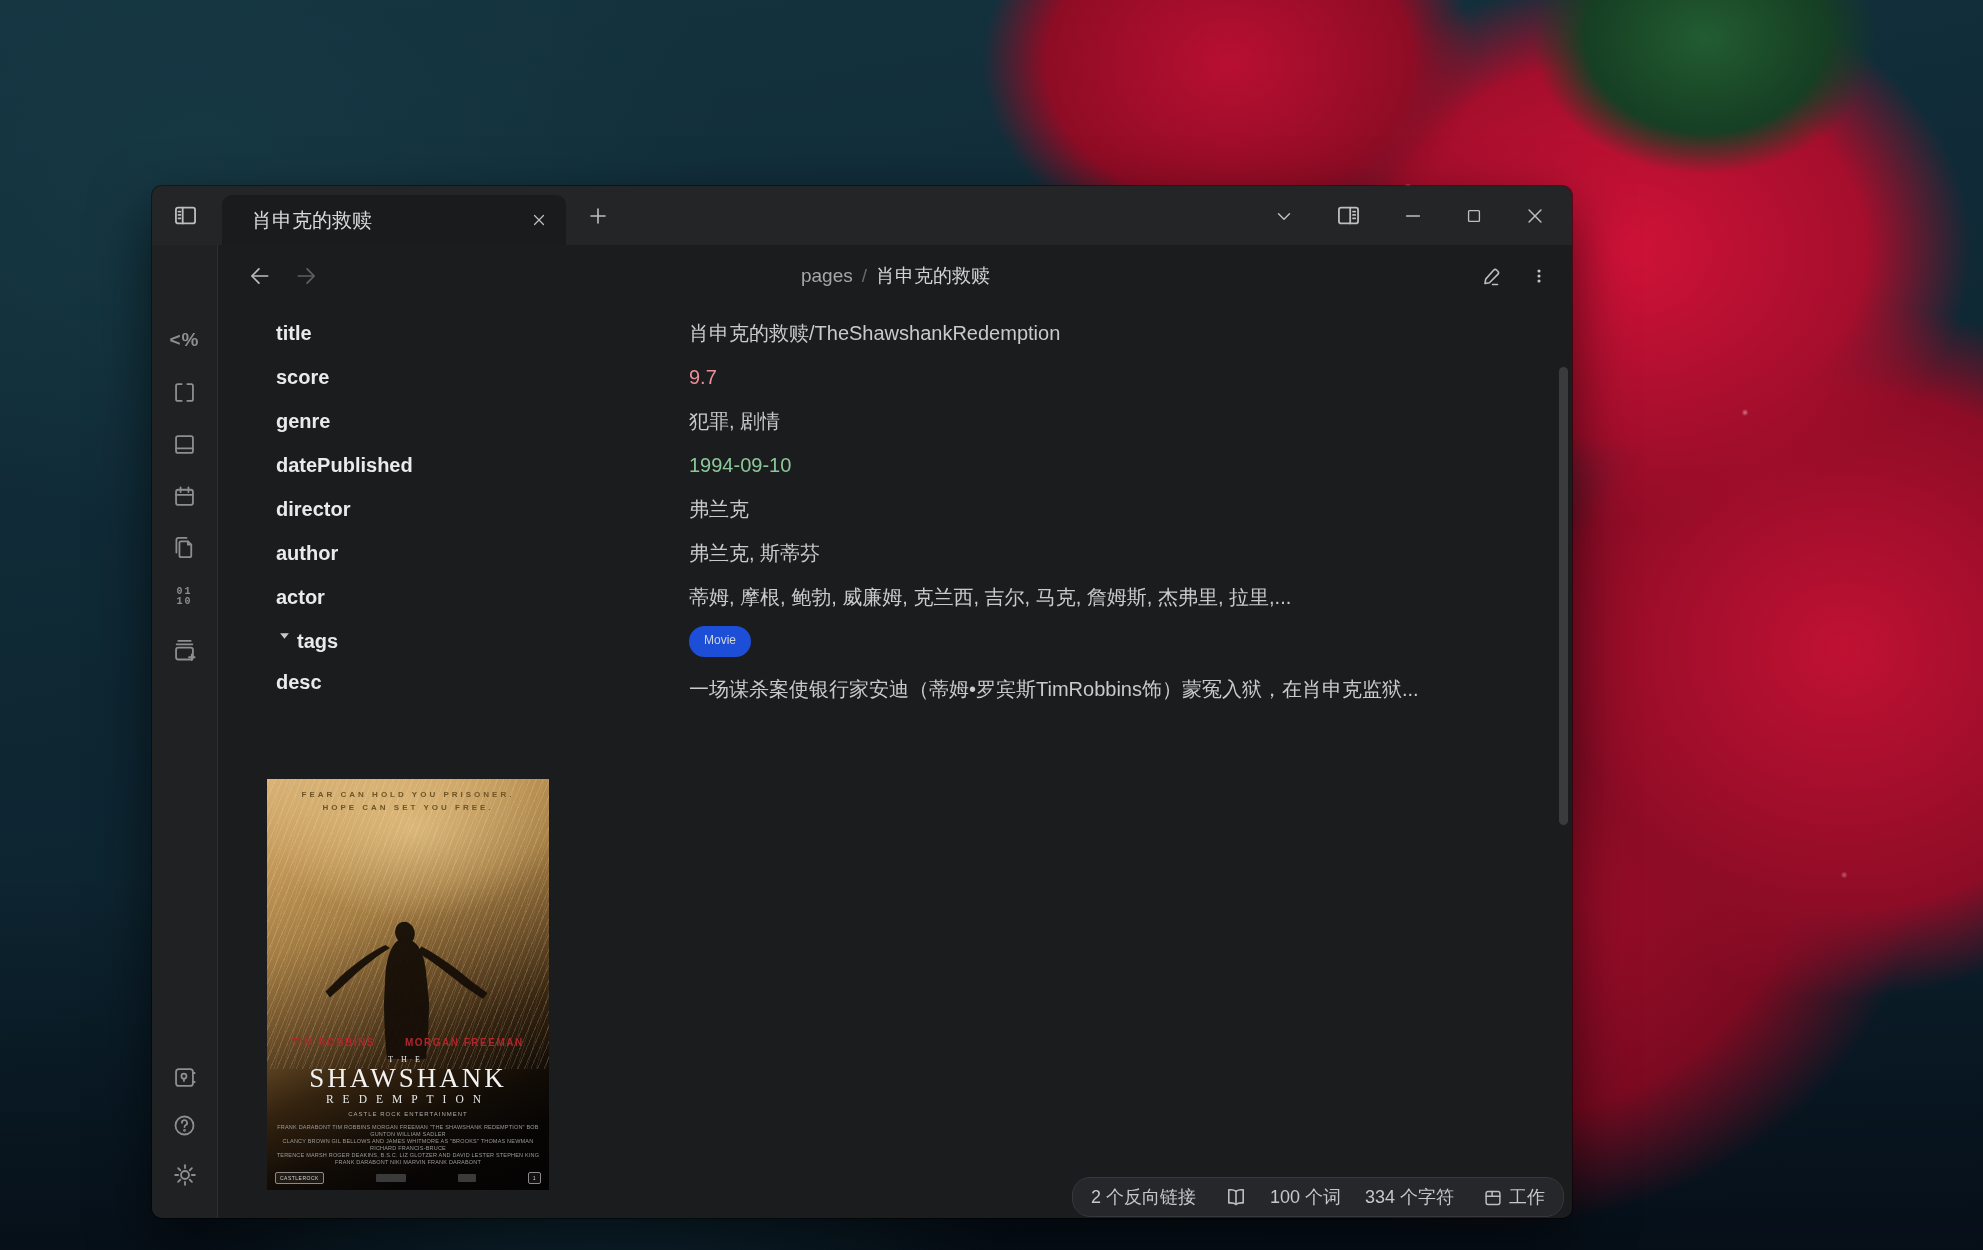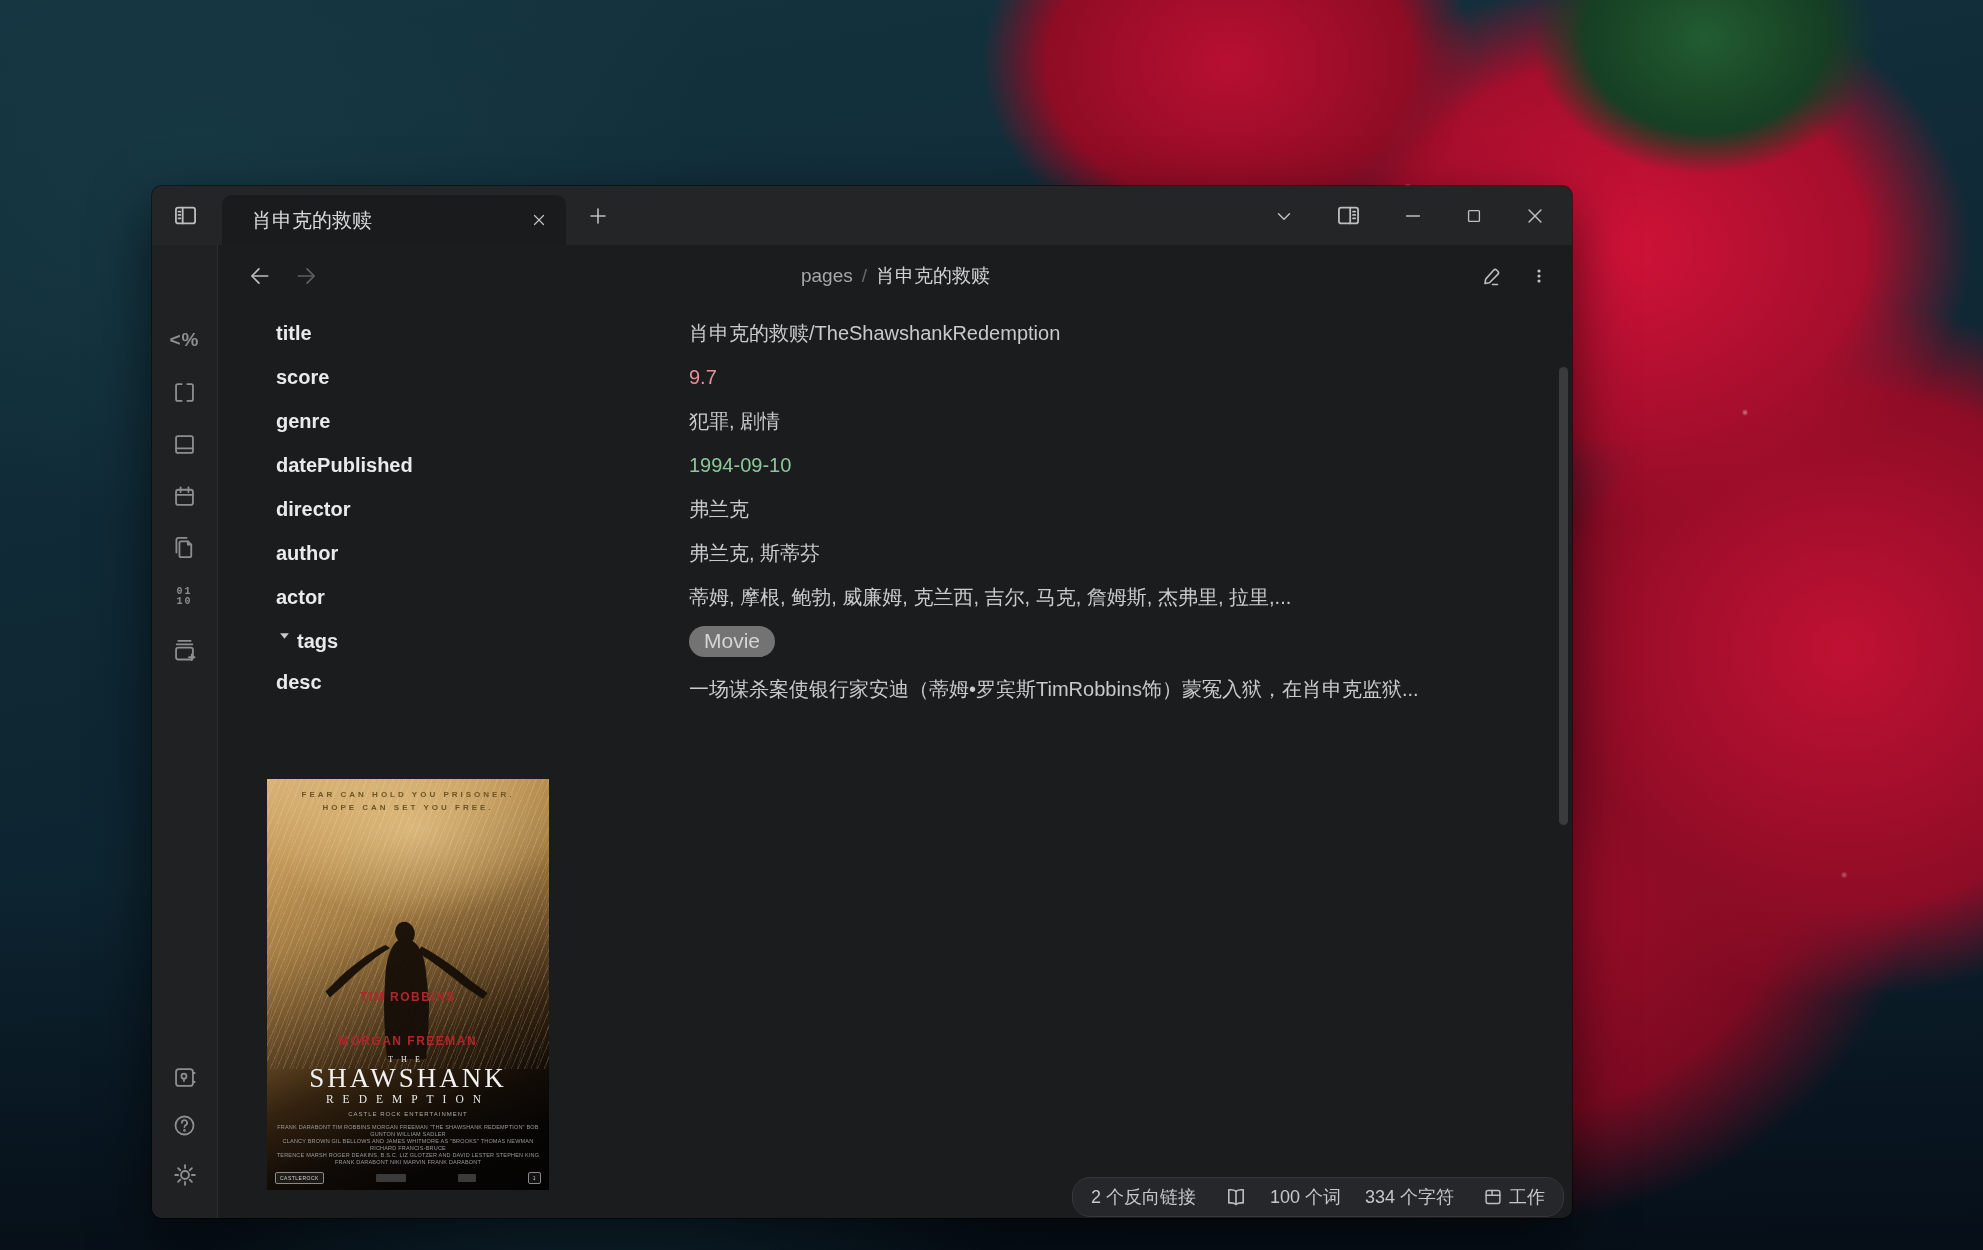--- a/index.html
+++ b/index.html
@@ -59,55 +59,55 @@
   .crumb-actions { position:absolute; right:22px; top:0; height:62px; display:flex; align-items:center; gap:24px; }
 
   .attrs { position:absolute; top:66px; left:57px; right:30px; }
   .attr-row { display:flex; min-height:44px; align-items:center; }
   .attr-row.top { align-items:flex-start; }
   .attr-label { width:413px; flex:none; font-size:20px; font-weight:bold; color:#e9eaeb; cursor:pointer; }
   .attr-value { font-size:20px; color:#c9cacc; cursor:pointer; }
   .attr-row.top .attr-label, .attr-row.top .attr-value { padding-top:8px; }
   .desc-value { max-width:775px; line-height:36px; padding-top:2px; }
   .tags-label { display:flex; align-items:flex-start; gap:7px; padding-left:3px; }
-  .tag-pill { display:inline-block; background:#737373; color:#d4d5d6; border-radius:16px; padding:3px 15px 5px; font-size:21px; line-height:23px; }
+  .tag-pill { display:inline-block; background:#1d4ed8; color:#d4d5d6; border-radius:16px; padding:3px 15px 5px; font-size:12px; line-height:23px; }
 
   
   .poster { position:absolute; left:48px; top:534px; width:282px; height:411px; overflow:hidden; cursor:pointer;
     background:
       radial-gradient(ellipse 210px 130px at 52% 12%, rgba(255,228,168,.45), transparent 70%),
       linear-gradient(157deg, #d9b377 0%, #c49a5a 16%, #a37c42 34%, #6b4e28 50%, #33220f 64%, #120c06 77%, #070504 87%, #040303 100%); }
   .poster::before { content:""; position:absolute; left:-20px; right:-20px; top:-10px; height:300px; pointer-events:none; opacity:.55;
     background:
       repeating-linear-gradient(113deg, rgba(255,240,215,.28) 0 1px, transparent 1px 6px),
       repeating-linear-gradient(106deg, rgba(255,240,215,.14) 0 1px, transparent 1px 9px); }
   .tagline { position:absolute; top:11px; left:0; right:0; text-align:center; color:#6e5526; font-size:8px; letter-spacing:3px; font-weight:bold; }
   .tagline.l2 { top:24px; }
   .figure { position:absolute; left:50%; top:130px; transform:translateX(-50%); }
   .poster-bottom { position:absolute; left:0; right:0; bottom:6px; text-align:center; }
-  .p-actors { display:flex; justify-content:center; gap:30px; color:#b3252b; font-size:12px; font-weight:bold; letter-spacing:1.5px;flex-direction:column; }
+  .p-actors { display:flex; justify-content:center; gap:30px; color:#b3252b; font-size:10px; font-weight:bold; letter-spacing:1.5px; }
   .p-the { margin-top:7px; color:#eaeaea; font-family:"Liberation Serif","DejaVu Serif",serif; font-size:8px; letter-spacing:8px; }
   .p-title { color:#f2f2f2; font-family:"Liberation Serif","DejaVu Serif",serif; font-size:27px; letter-spacing:3px; line-height:28px; }
   .p-sub { color:#e9e9e9; font-family:"Liberation Serif","DejaVu Serif",serif; font-size:11.5px; letter-spacing:9px; margin-top:1px; }
   .p-credits { margin:7px auto 0; width:95%; color:#9b9b9b; font-size:5.5px; line-height:7px; letter-spacing:.2px; }
   .p-studio { color:#ababab; font-size:6px; letter-spacing:1px; margin-top:6px; }
   .p-logos { margin-top:6px; display:flex; align-items:center; justify-content:space-between; padding:0 8px; }
   .p-logo { border:1px solid #8a8a8a; color:#cfcfcf; font-size:5px; padding:2px 4px; letter-spacing:.5px; border-radius:2px; background:rgba(255,255,255,.06); }
   .p-slab { width:30px; height:8px; background:#3a3a3a; border-radius:1px; }
   .p-slab.sm { width:18px; }
 
   .scrollbar { position:absolute; right:4px; top:122px; width:9px; height:458px; background:#3a3b3d; border-radius:5px; cursor:pointer; }
 
   .statusbar { position:absolute; right:8px; bottom:1px; height:40px; background:#26272a;
     border:1px solid #37383b; border-radius:18px; display:flex; align-items:center; padding:0 18px; color:#c6c7c9; font-size:18px; }
   .sb-backlinks { cursor:pointer; }
   .sb-book { margin-left:28px; }
   .sb-words { margin-left:22px; }
   .sb-chars { margin-left:24px; }
-  .sb-ws { margin-left:28px; display:flex; align-items:center; gap:5px; cursor:pointer; }
+  .sb-ws { margin-left:28px; display:flex; align-items:flex-end; gap:5px; cursor:pointer; }
 </style>
 </head>
 <body>
 
 <div class="stage">
   <div class="window">
 
     <div class="topbar">
       <div class="rail-toggle-zone icon-btn">
         <svg class="ic" width="27" height="27" viewBox="0 0 24 24">

